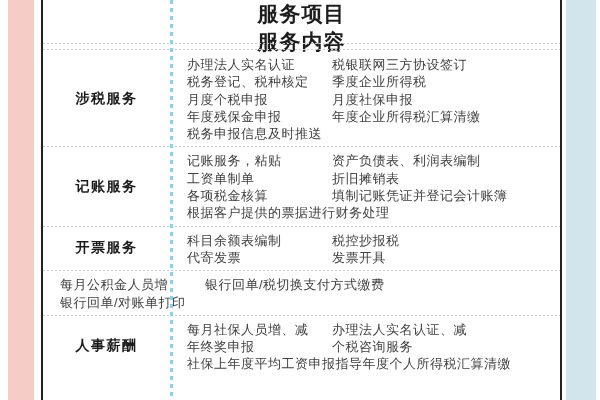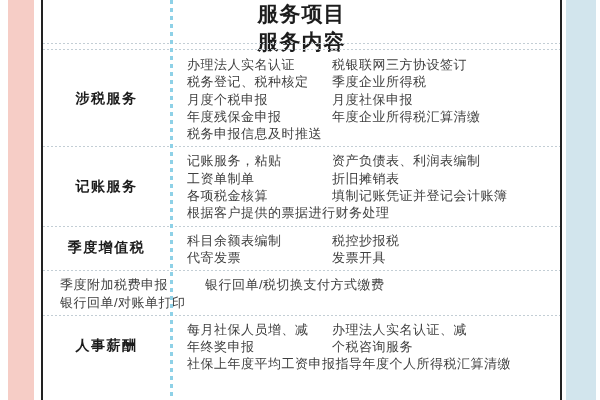--- a/index.html
+++ b/index.html
@@ -111,39 +111,39 @@
       <div class="svc-row">
         <span class="cell cell-l">根据客户提供的票据进行财务处理</span>
         <span class="cell cell-r"></span>
       </div>
     </div>
   </div>
 
   <div class="hsep"></div>
 
   <div class="section">
-    <div class="label-cell">季度增值税</div>
+    <div class="label-cell">开票服务</div>
     <div class="rows">
       <div class="svc-row">
         <span class="cell cell-l">科目余额表编制</span>
         <span class="cell cell-r">税控抄报税</span>
       </div>
       <div class="svc-row">
         <span class="cell cell-l">代寄发票</span>
         <span class="cell cell-r">发票开具</span>
       </div>
     </div>
   </div>
 
   <div class="hsep"></div>
 
   <div class="section">
     <div class="rows">
       <div class="svc-row">
-        <span class="cell cell-l">季度附加税费申报</span>
+        <span class="cell cell-l">每月公积金人员增</span>
         <span class="cell cell-r">银行回单/税切换支付方式缴费</span>
       </div>
       <div class="svc-row">
         <span class="cell cell-l">银行回单/对账单打印</span>
         <span class="cell cell-r"></span>
       </div>
     </div>
   </div>
 
   <div class="hsep"></div>

